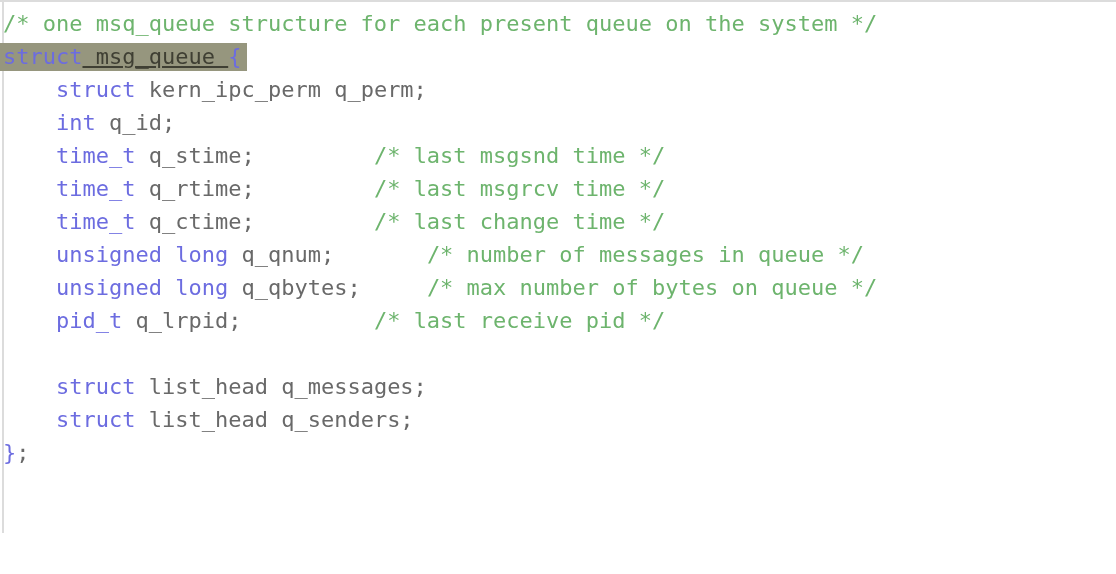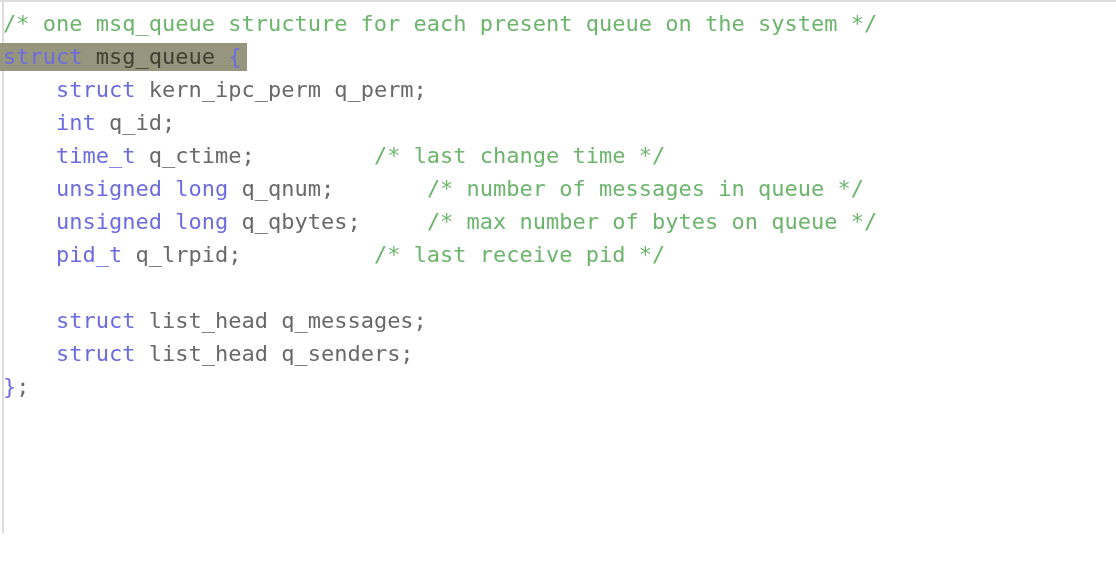--- a/index.html
+++ b/index.html
@@ -44,38 +44,40 @@
     line-height: 33px;
   }
   .line {
     white-space: pre;
     height: 33px;
     color: var(--plain);
   }
   .keyword   { color: var(--keyword); }
   .comment   { color: var(--comment); }
   .plain     { color: var(--plain); }
-  .plain-hl  { color: var(--highlight-text); }
+  .plain-hl  { color: var(--highlight-text); text-decoration: underline; }
   .hl {
     background: var(--highlight-bg);
     margin-left: -3px;
     padding: 1px 6px 2px 3px;
   }
 </style>
 </head>
 <body>
 
 <div class="editor">
   <div class="top-border"></div>
   <div class="indent-guide"></div>
   <div class="code">
       <div class="line"><span class="comment">/* one msq_queue structure for each present queue on the system */</span></div>
       <div class="line"><span class="hl"><span class="keyword">struct</span><span class="plain-hl"> msg_queue </span><span class="keyword">{</span></span></div>
       <div class="line"><span class="plain">    </span><span class="keyword">struct</span><span class="plain"> kern_ipc_perm q_perm;</span></div>
       <div class="line"><span class="plain">    </span><span class="keyword">int</span><span class="plain"> q_id;</span></div>
+      <div class="line"><span class="plain">    </span><span class="keyword">time_t</span><span class="plain"> q_stime;         </span><span class="comment">/* last msgsnd time */</span></div>
+      <div class="line"><span class="plain">    </span><span class="keyword">time_t</span><span class="plain"> q_rtime;         </span><span class="comment">/* last msgrcv time */</span></div>
       <div class="line"><span class="plain">    </span><span class="keyword">time_t</span><span class="plain"> q_ctime;         </span><span class="comment">/* last change time */</span></div>
       <div class="line"><span class="plain">    </span><span class="keyword">unsigned</span><span class="plain"> </span><span class="keyword">long</span><span class="plain"> q_qnum;       </span><span class="comment">/* number of messages in queue */</span></div>
       <div class="line"><span class="plain">    </span><span class="keyword">unsigned</span><span class="plain"> </span><span class="keyword">long</span><span class="plain"> q_qbytes;     </span><span class="comment">/* max number of bytes on queue */</span></div>
       <div class="line"><span class="plain">    </span><span class="keyword">pid_t</span><span class="plain"> q_lrpid;          </span><span class="comment">/* last receive pid */</span></div>
       <div class="line"></div>
       <div class="line"><span class="plain">    </span><span class="keyword">struct</span><span class="plain"> list_head q_messages;</span></div>
       <div class="line"><span class="plain">    </span><span class="keyword">struct</span><span class="plain"> list_head q_senders;</span></div>
       <div class="line"><span class="keyword">}</span><span class="plain">;</span></div>
     </div>
 </div>

